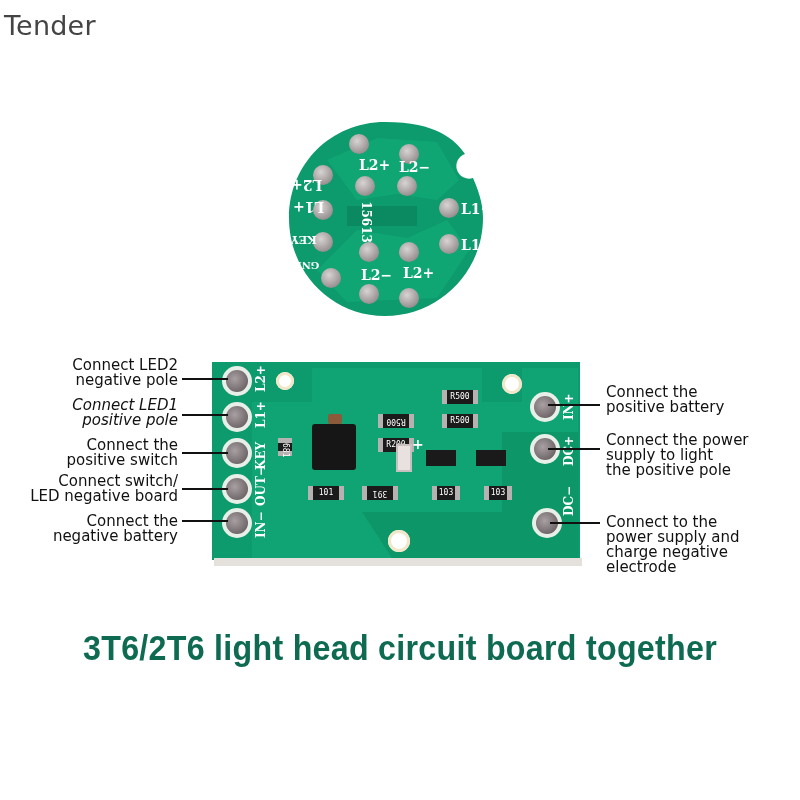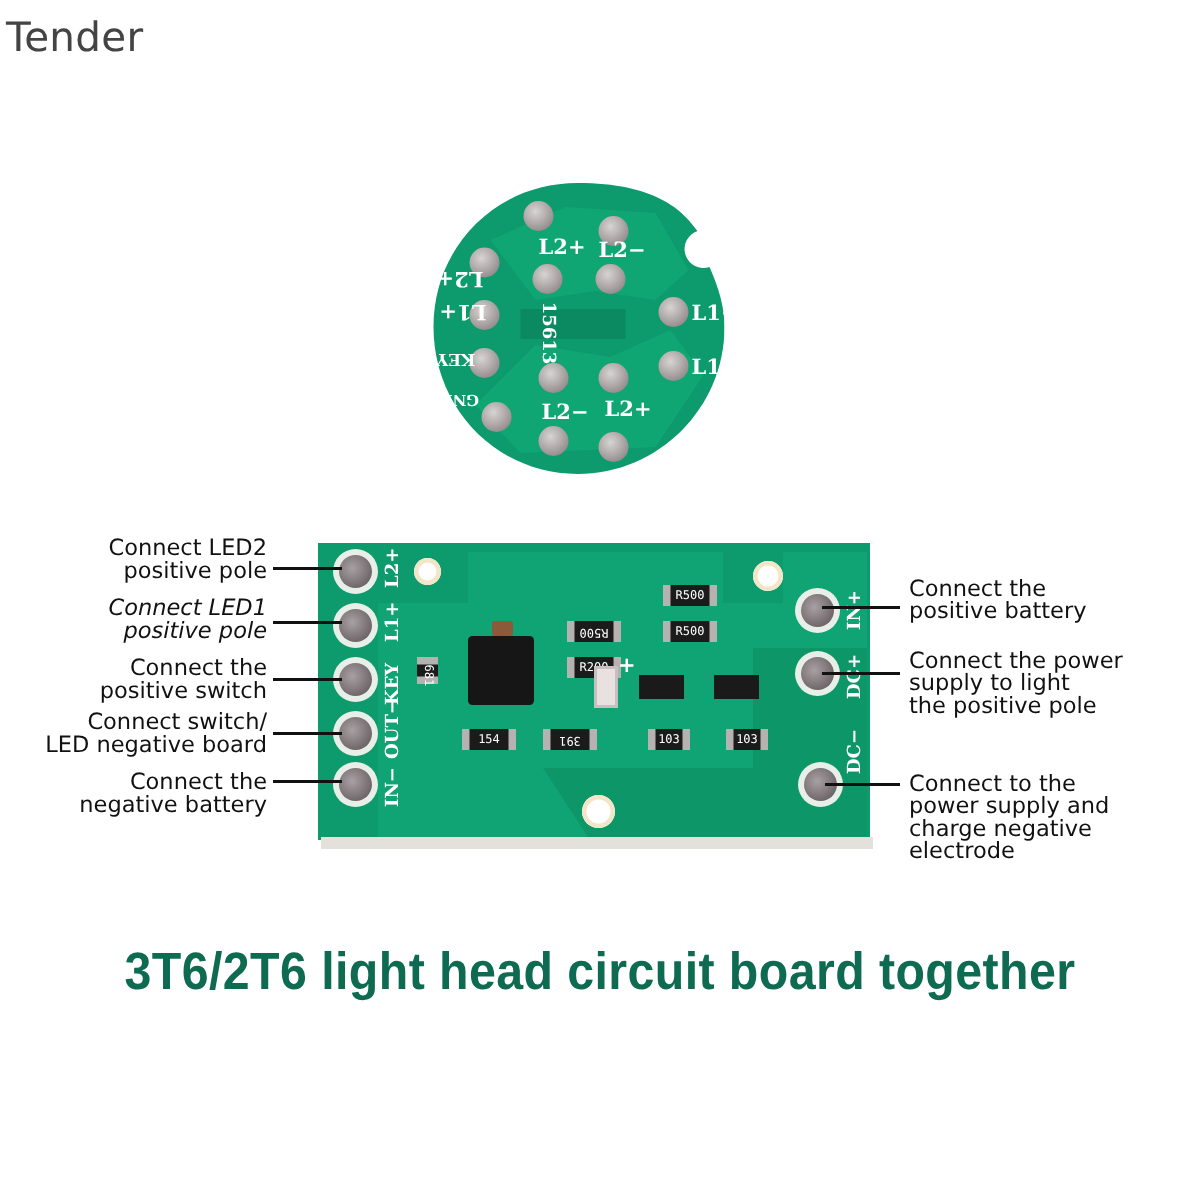--- a/index.html
+++ b/index.html
@@ -98,34 +98,34 @@
   <div class="vsilk" style="left:350px;top:104px;">DC+</div>
   <div class="vsilk" style="left:350px;top:154px;">DC−</div>
 
   <div style="position:absolute;left:100px;top:62px;width:44px;height:46px;background:#161616;border-radius:3px;"></div>
   <div style="position:absolute;left:116px;top:52px;width:14px;height:10px;background:#8a5a3a;border-radius:2px;"></div>
 
   <div class="res" style="left:166px;top:28px;width:26px;margin-top:48px;">R200</div>
   <div class="res" style="left:230px;top:28px;width:26px;">R500</div>
   <div class="res" style="left:166px;top:52px;width:26px;transform:rotate(180deg);">R500</div>
   <div class="res" style="left:230px;top:52px;width:26px;">R500</div>
-  <div class="res" style="left:96px;top:124px;width:26px;">154</div>
+  <div class="res" style="left:96px;top:124px;width:26px;">101</div>
   <div class="res" style="left:150px;top:124px;width:26px;transform:rotate(180deg);">391</div>
   <div class="res" style="left:220px;top:124px;width:18px;">103</div>
   <div class="res" style="left:272px;top:124px;width:18px;">103</div>
   <div class="res" style="left:64px;top:78px;width:8px;transform:rotate(90deg);">681</div>
 
   <div style="position:absolute;left:184px;top:82px;width:12px;height:24px;background:#e9e0e0;border:2px solid #c8c0c0;"></div>
   <div style="position:absolute;left:200px;top:74px;color:#ffffff;font-size:14px;font-weight:bold;">+</div>
   <div style="position:absolute;left:214px;top:88px;width:30px;height:16px;background:#1a1a1a;"></div>
   <div style="position:absolute;left:264px;top:88px;width:30px;height:16px;background:#1a1a1a;"></div>
 </div>
 
 <div class="lbl left" style="left:20px;top:358px;width:158px;">Connect LED2
-positive pole</div>
+negative pole</div>
 <div class="leader" style="left:182px;top:378px;width:46px;"></div>
 <div class="lbl left" style="left:20px;top:398px;width:158px;font-style:italic;">Connect LED1
 positive pole</div>
 <div class="leader" style="left:182px;top:414px;width:46px;"></div>
 <div class="lbl left" style="left:20px;top:438px;width:158px;">Connect the
 positive switch</div>
 <div class="leader" style="left:182px;top:452px;width:46px;"></div>
 <div class="lbl left" style="left:0px;top:474px;width:178px;">Connect switch/
 LED negative board</div>
 <div class="leader" style="left:182px;top:488px;width:46px;"></div>

